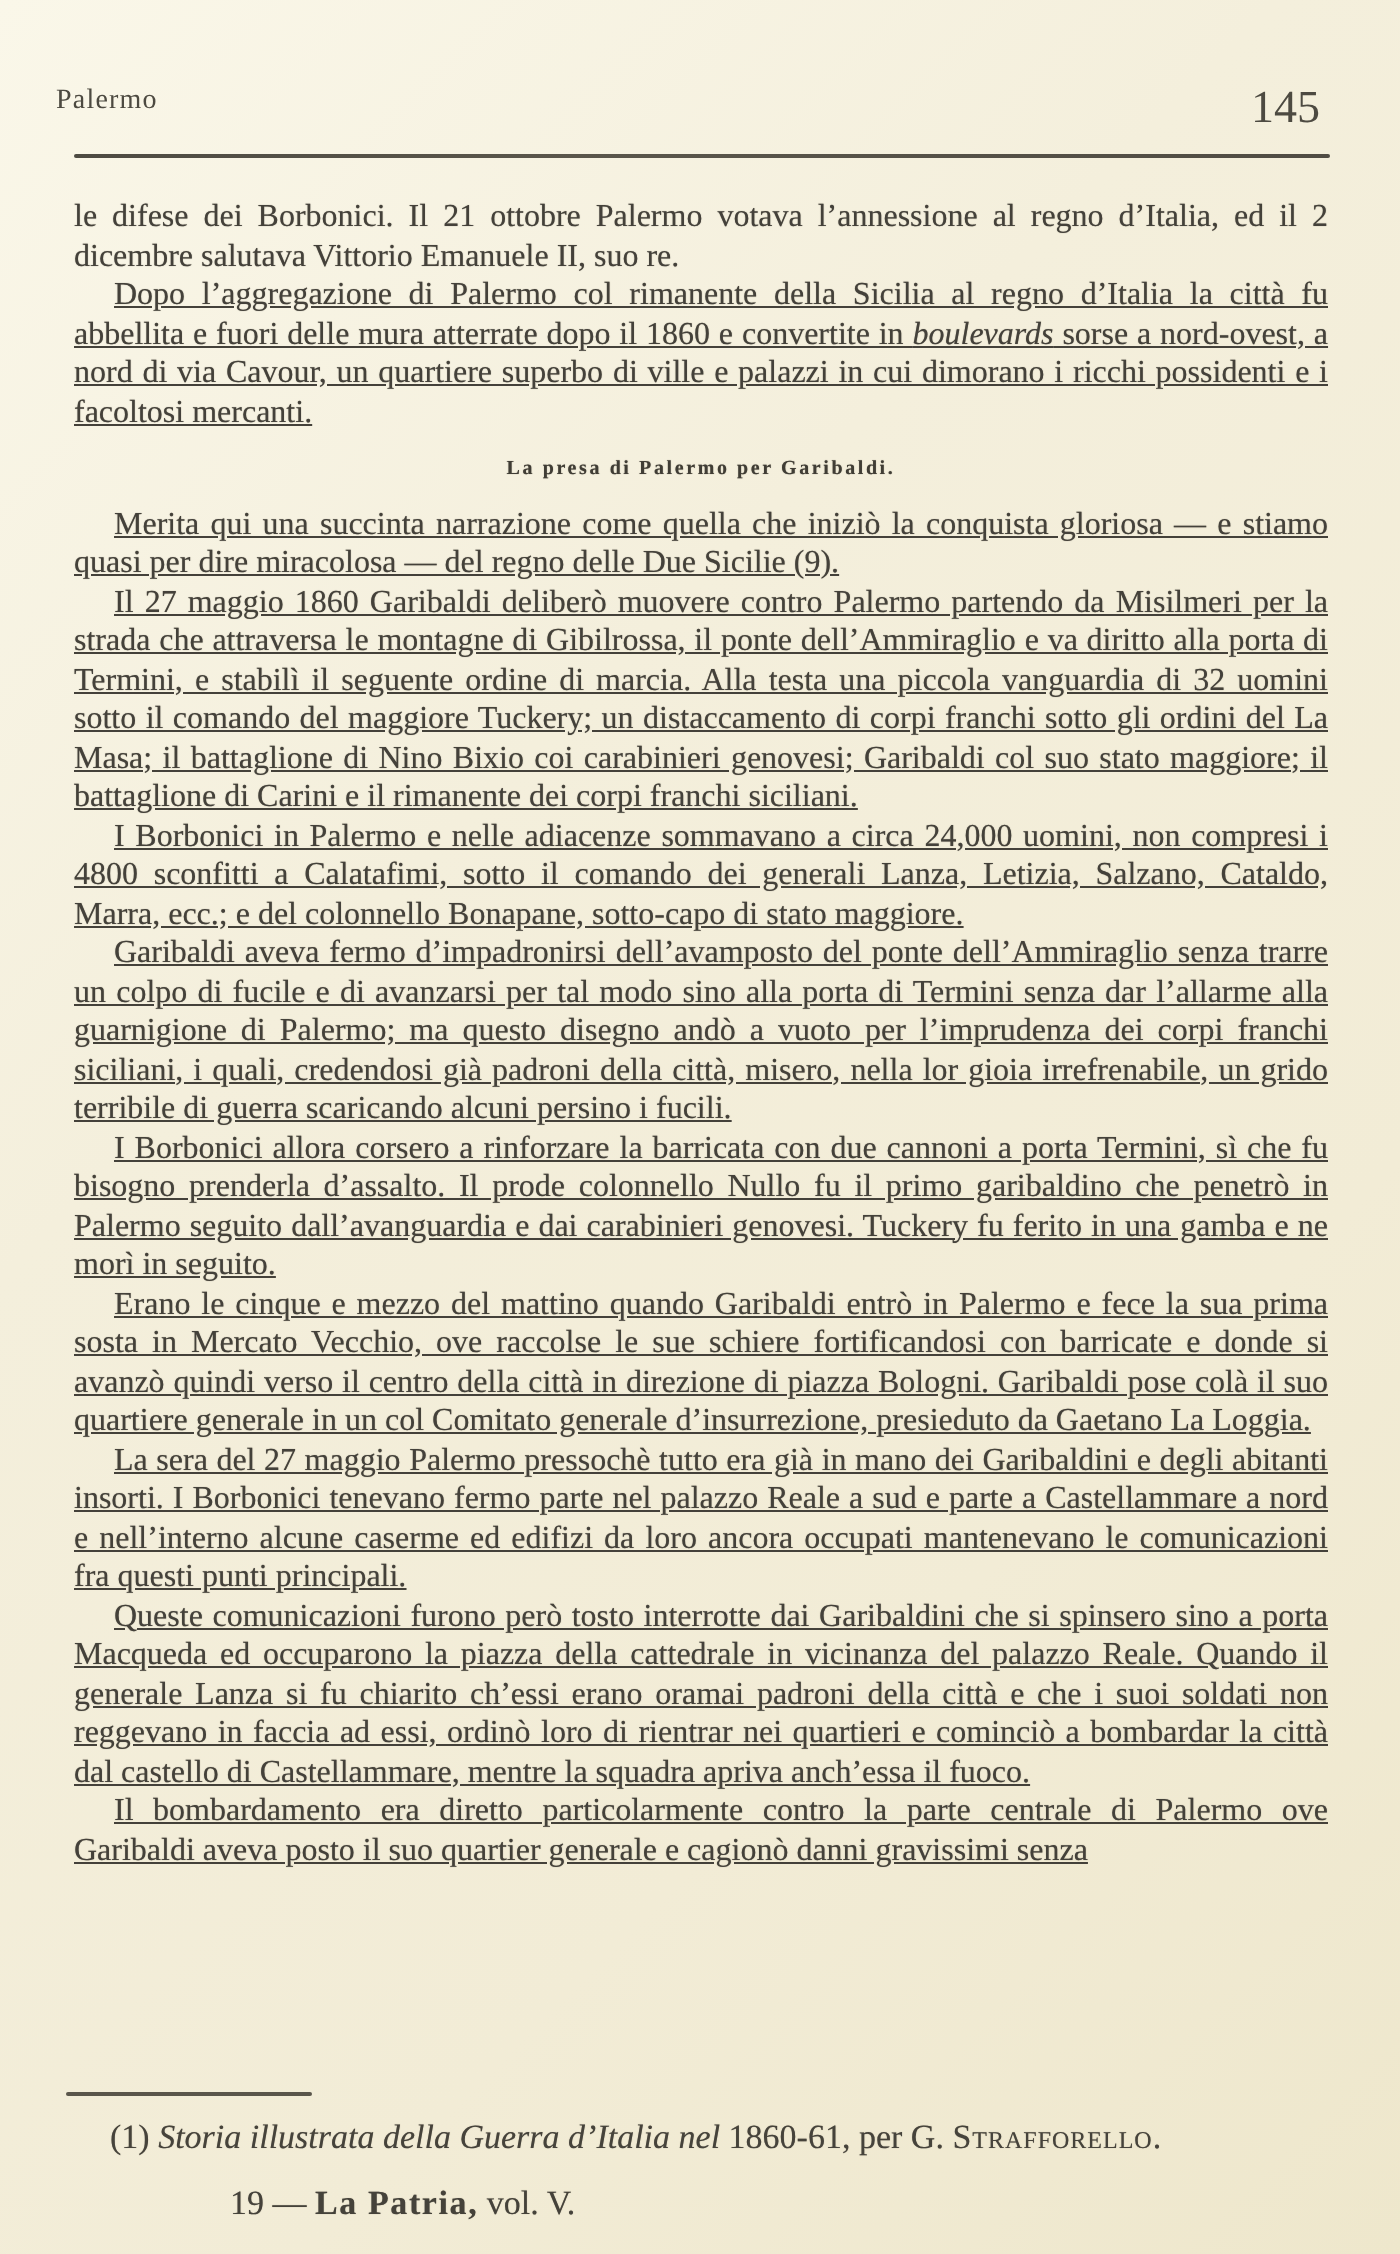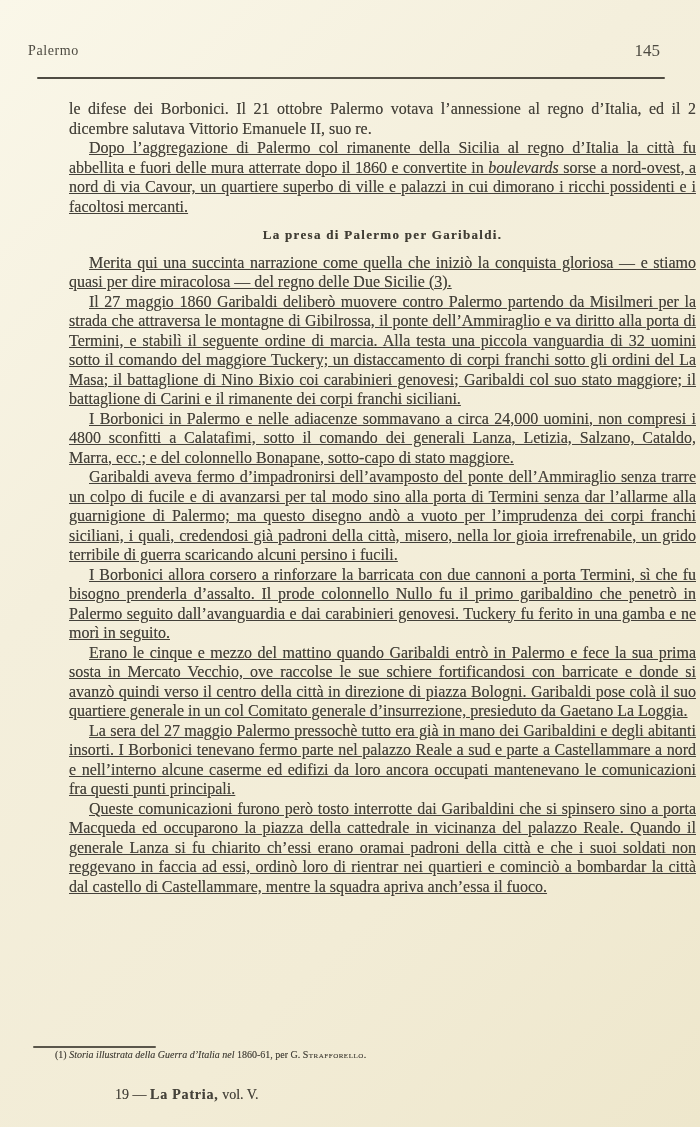--- a/index.html
+++ b/index.html
@@ -15,87 +15,87 @@
     color:#45423a;
     overflow:hidden;
   }
   
   .running-head-title{
     position:absolute;top:43px;left:0;width:100%;
     font-size:14px;letter-spacing:0.6px;color:#4d4a41;padding-left:28px;
   }
   .page-number{
     position:absolute;top:41px;right:40px;
-    font-size:17px;color:#4d4a41;
+    font-size:23px;color:#4d4a41;
   }
   .head-rule{
     position:absolute;top:77px;left:37px;width:628px;height:2px;
     background:linear-gradient(90deg,#4e4b42,#5a564b 40%,#504c43);
     border-radius:1px;
   }
   
   .text-block{
     position:absolute;top:99px;left:37px;width:627px;
     font-size:16px;line-height:19.5px;
     text-align:justify;
     text-shadow:0 0 0.5px rgba(64,58,46,0.55);
     color:#44413a;
-    margin-left:32px;
   }
   .text-block p{margin:0;}
   .text-block p.indent{text-indent:20px;text-decoration:underline;}
   .section-heading{
-    text-align:center;font-weight:bold;font-size:13px;
+    text-align:center;font-weight:bold;font-size:10px;
     letter-spacing:1.3px;color:#403d35;
     margin:9px 0 8px 0;
   }
   .it{font-style:italic;}
   .bd{font-weight:bold;letter-spacing:0.8px;}
   .sc{font-variant:small-caps;letter-spacing:0.5px;}
   
   .footnote-area{
     position:absolute;top:1046px;left:33px;width:630px;
   }
   .footnote-rule{
     width:123px;height:1.6px;background:#5a564b;border-radius:1px;
   }
   .footnote-text{
-    margin-top:1px;padding-left:22px;
-    font-size:10px;color:#46433b;
+    margin-top:11px;padding-left:22px;
+    font-size:17px;color:#46433b;
     text-shadow:0 0 0.4px rgba(64,58,46,0.5);
   }
   .imprint-line{
-    margin-top:27px;padding-left:82px;
-    font-size:14px;color:#45423a;
+    margin-top:13px;padding-left:82px;
+    font-size:17px;color:#45423a;
     text-shadow:0 0 0.4px rgba(64,58,46,0.5);
   }
 </style>
 </head>
 <body>
 
 <div class="page">
 
   <div class="running-head-title">Palermo</div>
 
   <div class="page-number">145</div>
 
   <div class="head-rule"></div>
 
   <div class="text-block">
       <p><span>le difese dei Borbonici. Il 21 ottobre Palermo votava l’annessione al regno d’Italia, ed il 2 dicembre salutava Vittorio Emanuele II, suo re.</span></p>
       <p class="indent"><span>Dopo l’aggregazione di Palermo col rimanente della Sicilia al regno d’Italia la città fu abbellita e fuori delle mura atterrate dopo il 1860 e convertite in </span><span class="it">boulevards</span><span> sorse a nord-ovest, a nord di via Cavour, un quartiere superbo di ville e palazzi in cui dimorano i ricchi possidenti e i facoltosi mercanti.</span></p>
       <div class="section-heading">La presa di Palermo per Garibaldi.</div>
-      <p class="indent"><span>Merita qui una succinta narrazione come quella che iniziò la conquista gloriosa — e stiamo quasi per dire miracolosa — del regno delle Due Sicilie (3).</span></p>
+      <p class="indent"><span>Merita qui una succinta narrazione come quella che iniziò la conquista gloriosa — e stiamo quasi per dire miracolosa — del regno delle Due Sicilie (9).</span></p>
       <p class="indent"><span>Il 27 maggio 1860 Garibaldi deliberò muovere contro Palermo partendo da Misilmeri per la strada che attraversa le montagne di Gibilrossa, il ponte dell’Ammiraglio e va diritto alla porta di Termini, e stabilì il seguente ordine di marcia. Alla testa una piccola vanguardia di 32 uomini sotto il comando del maggiore Tuckery; un distaccamento di corpi franchi sotto gli ordini del La Masa; il battaglione di Nino Bixio coi carabinieri genovesi; Garibaldi col suo stato maggiore; il battaglione di Carini e il rimanente dei corpi franchi siciliani.</span></p>
       <p class="indent"><span>I Borbonici in Palermo e nelle adiacenze sommavano a circa 24,000 uomini, non compresi i 4800 sconfitti a Calatafimi, sotto il comando dei generali Lanza, Letizia, Salzano, Cataldo, Marra, ecc.; e del colonnello Bonapane, sotto-capo di stato maggiore.</span></p>
       <p class="indent"><span>Garibaldi aveva fermo d’impadronirsi dell’avamposto del ponte dell’Ammiraglio senza trarre un colpo di fucile e di avanzarsi per tal modo sino alla porta di Termini senza dar l’allarme alla guarnigione di Palermo; ma questo disegno andò a vuoto per l’imprudenza dei corpi franchi siciliani, i quali, credendosi già padroni della città, misero, nella lor gioia irrefrenabile, un grido terribile di guerra scaricando alcuni persino i fucili.</span></p>
       <p class="indent"><span>I Borbonici allora corsero a rinforzare la barricata con due cannoni a porta Termini, sì che fu bisogno prenderla d’assalto. Il prode colonnello Nullo fu il primo garibaldino che penetrò in Palermo seguito dall’avanguardia e dai carabinieri genovesi. Tuckery fu ferito in una gamba e ne morì in seguito.</span></p>
       <p class="indent"><span>Erano le cinque e mezzo del mattino quando Garibaldi entrò in Palermo e fece la sua prima sosta in Mercato Vecchio, ove raccolse le sue schiere fortificandosi con barricate e donde si avanzò quindi verso il centro della città in direzione di piazza Bologni. Garibaldi pose colà il suo quartiere generale in un col Comitato generale d’insurrezione, presieduto da Gaetano La Loggia.</span></p>
       <p class="indent"><span>La sera del 27 maggio Palermo pressochè tutto era già in mano dei Garibaldini e degli abitanti insorti. I Borbonici tenevano fermo parte nel palazzo Reale a sud e parte a Castellammare a nord e nell’interno alcune caserme ed edifizi da loro ancora occupati mantenevano le comunicazioni fra questi punti principali.</span></p>
       <p class="indent"><span>Queste comunicazioni furono però tosto interrotte dai Garibaldini che si spinsero sino a porta Macqueda ed occuparono la piazza della cattedrale in vicinanza del palazzo Reale. Quando il generale Lanza si fu chiarito ch’essi erano oramai padroni della città e che i suoi soldati non reggevano in faccia ad essi, ordinò loro di rientrar nei quartieri e cominciò a bombardar la città dal castello di Castellammare, mentre la squadra apriva anch’essa il fuoco.</span></p>
+      <p class="indent"><span>Il bombardamento era diretto particolarmente contro la parte centrale di Palermo ove Garibaldi aveva posto il suo quartier generale e cagionò danni gravissimi senza</span></p>
     </div>
 
   <div class="footnote-area">
     <div class="footnote-rule"></div>
     <div class="footnote-text"><span>(1) </span><span class="it">Storia illustrata della Guerra d’Italia nel</span><span> 1860-61, per G. </span><span class="sc">Strafforello</span><span>.</span></div>
     <div class="imprint-line"><span>19 — </span><span class="bd">La Patria,</span><span> vol. V.</span></div>
   </div>
 
 </div>
 

